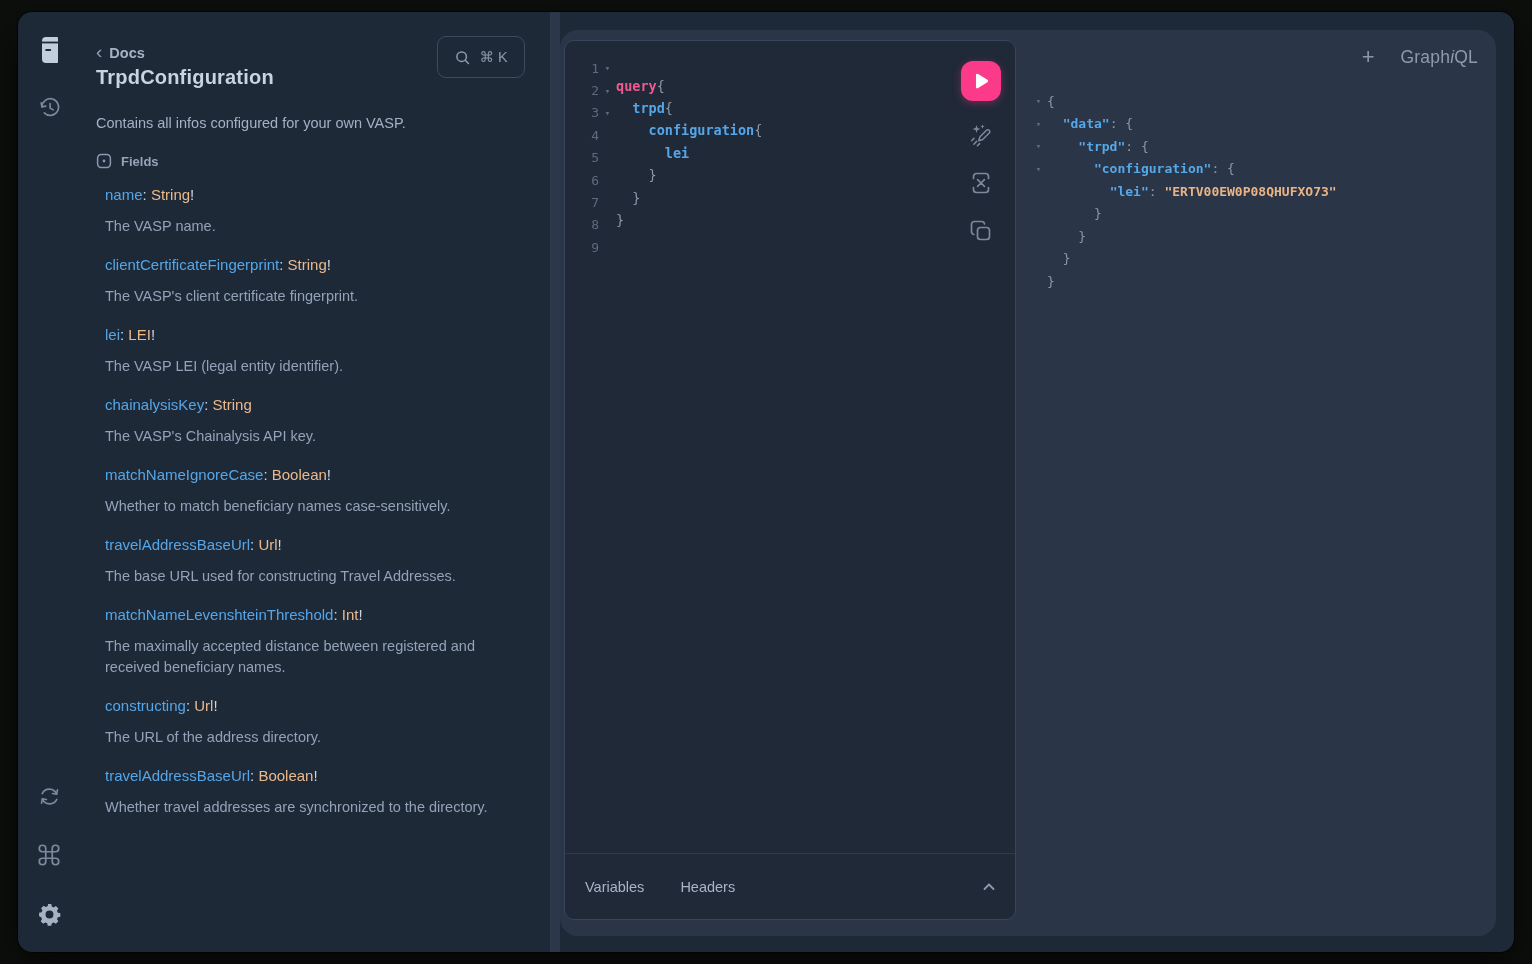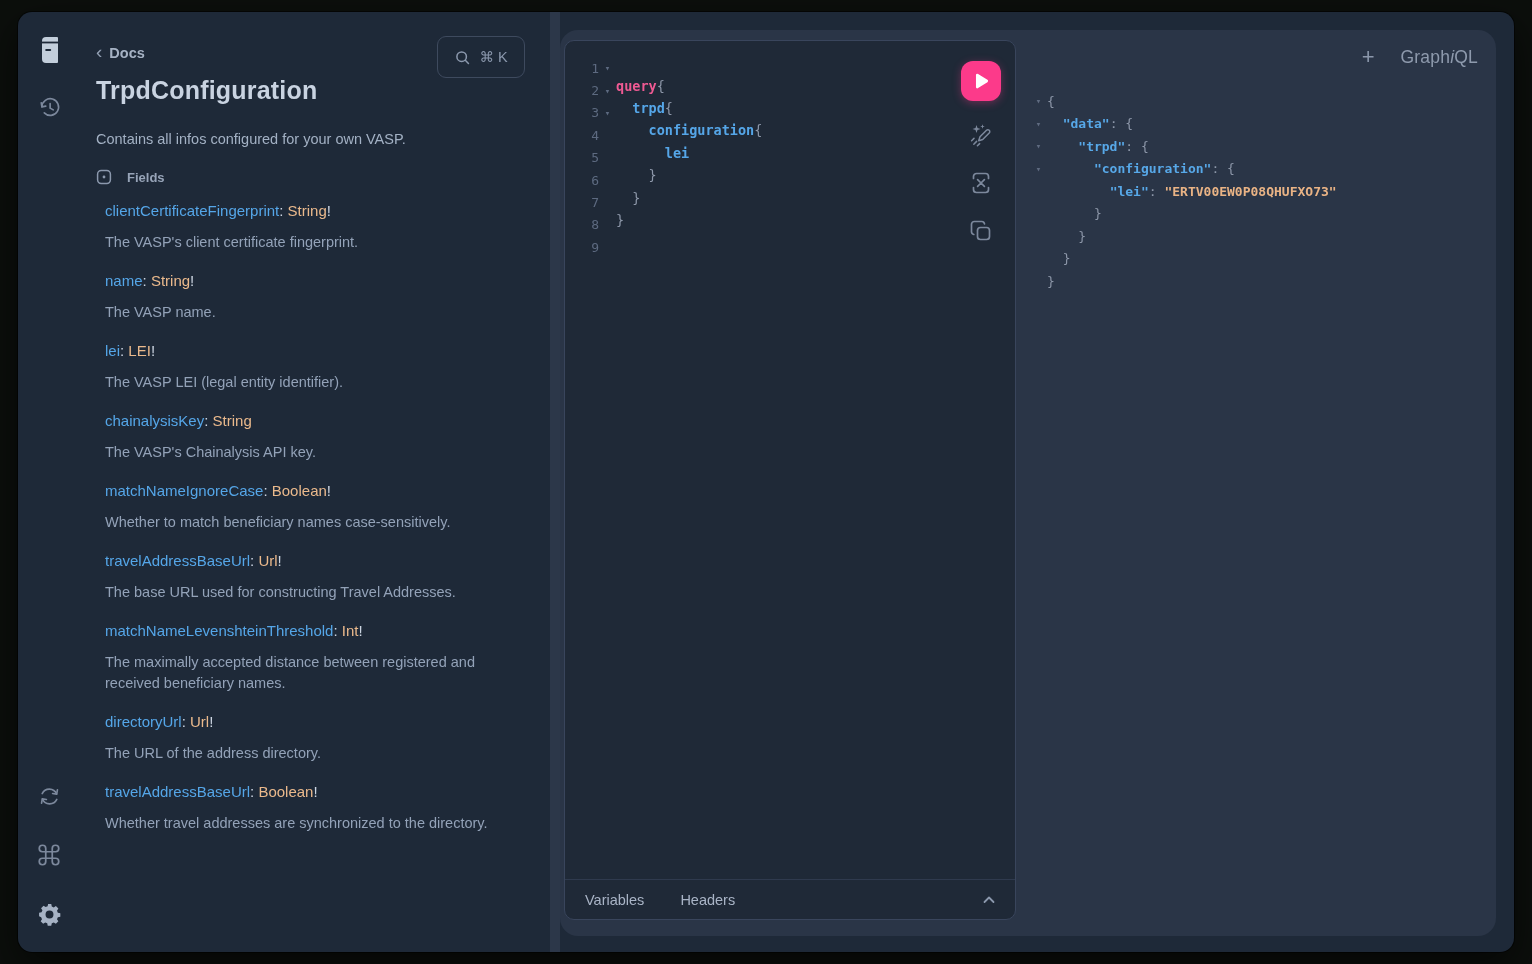--- a/index.html
+++ b/index.html
@@ -27,23 +27,23 @@
     position:absolute;left:62px;top:0;width:470px;height:100%;
     box-sizing:border-box;padding:33px 26px 0 16px;overflow:hidden;
   }
   .docs-breadcrumb{display:flex;align-items:center;gap:7px;color:#a6b2c4;font-size:14.5px;font-weight:bold;cursor:pointer;}
   .docs-breadcrumb .chev{color:#93a0b4;font-size:19px;line-height:14px;font-weight:normal;position:relative;top:-1px;}
   .search-box{
     position:absolute;top:24px;right:25px;width:88px;height:42px;box-sizing:border-box;
     border:1px solid #3e4a5e;border-radius:9px;display:flex;align-items:center;
     justify-content:center;gap:8px;color:#8b98ad;font-size:14.5px;cursor:pointer;background:transparent;
   }
-  .docs-title{margin-top:15px;color:#c9d3e1;font-size:25px;font-weight:bold;letter-spacing:.2px;}
+  .docs-title{margin-top:5px;color:#c9d3e1;font-size:20px;font-weight:bold;letter-spacing:.2px;}
   .docs-desc{margin-top:26px;color:#a3b1c4;font-size:14.5px;}
-  .fields-head{margin-top:22px;display:flex;align-items:center;gap:15px;color:#97a4b8;font-size:13px;font-weight:bold;text-align:center;}
+  .fields-head{margin-top:22px;display:flex;align-items:center;gap:9px;color:#97a4b8;font-size:13px;font-weight:bold;text-align:center;}
   .fields-list{margin-top:17px;padding-left:9px;}
   .field-item{margin-bottom:19px;}
   .field-sig{font-size:15px;margin-bottom:13px;}
   .field-name{color:#55a6e8;cursor:pointer;}
   .field-colon,.field-bang{color:#ccd5e2;}
   .field-type{color:#eab98c;cursor:pointer;}
   .field-desc{color:#93a2b8;font-size:14.5px;line-height:21px;max-width:400px;}
   
   .pane-divider{position:absolute;left:532px;top:0;width:10px;height:100%;background:#2c3749;cursor:col-resize;}
   
@@ -69,21 +69,21 @@
   
   .editor-toolbar{position:absolute;top:20px;right:14px;display:flex;flex-direction:column;align-items:center;gap:20px;}
   .play-btn{
     width:40px;height:40px;border-radius:12px;background:#fc3a8a;border:none;
     display:flex;align-items:center;justify-content:center;cursor:pointer;
     box-shadow:0 2px 8px rgba(252,58,138,.35);
   }
   .tool-btn{width:28px;height:28px;display:flex;align-items:center;justify-content:center;cursor:pointer;background:none;border:none;padding:0;}
   
   .vh-bar{
-    position:absolute;left:0;right:0;bottom:0;height:40px;border-top:1px solid #2f3a4e;
+    position:absolute;left:0;right:0;bottom:0;height:66px;border-top:1px solid #2f3a4e;
     display:flex;align-items:center;padding:0 18px 0 20px;box-sizing:border-box;
   }
   .vh-tab{color:#a9b4c6;font-size:14.5px;cursor:pointer;}
   .vh-tab + .vh-tab{margin-left:36px;}
   .vh-chevron{margin-left:auto;cursor:pointer;display:flex;align-items:center;}
   
   .response-col{position:absolute;left:470px;top:0;right:0;bottom:0;}
   .response-header{display:flex;justify-content:flex-end;align-items:center;gap:26px;padding:16px 18px 0 0;}
   .plus-btn{color:#8b97ab;font-size:22px;font-weight:normal;line-height:22px;cursor:pointer;background:none;border:none;padding:0;}
   .graphiql-logo{color:#8e9aad;font-size:17.5px;font-weight:normal;letter-spacing:.2px;}
@@ -172,49 +172,49 @@
       <span>
         <svg width="16" height="16" viewBox="0 0 16 16" fill="none" stroke="#8b98ad" stroke-width="1.5">
           <rect x="1.6" y="1.6" width="12.8" height="12.8" rx="3.6"></rect>
           <circle cx="8" cy="8" r="1.4" fill="#8b98ad" stroke="none"></circle>
         </svg>
       </span>
       <span>Fields</span>
     </div>
     <div class="fields-list">
         <div class="field-item">
+          <div class="field-sig"><span class="field-name">name</span><span class="field-colon">: </span><span class="field-type">String</span><span class="field-bang">!</span></div>
+          <div class="field-desc">The VASP name.</div>
+        </div>
+        <div class="field-item">
           <div class="field-sig"><span class="field-name">clientCertificateFingerprint</span><span class="field-colon">: </span><span class="field-type">String</span><span class="field-bang">!</span></div>
           <div class="field-desc">The VASP's client certificate fingerprint.</div>
         </div>
         <div class="field-item">
-          <div class="field-sig"><span class="field-name">name</span><span class="field-colon">: </span><span class="field-type">String</span><span class="field-bang">!</span></div>
-          <div class="field-desc">The VASP name.</div>
-        </div>
-        <div class="field-item">
           <div class="field-sig"><span class="field-name">lei</span><span class="field-colon">: </span><span class="field-type">LEI</span><span class="field-bang">!</span></div>
           <div class="field-desc">The VASP LEI (legal entity identifier).</div>
         </div>
         <div class="field-item">
           <div class="field-sig"><span class="field-name">chainalysisKey</span><span class="field-colon">: </span><span class="field-type">String</span></div>
           <div class="field-desc">The VASP's Chainalysis API key.</div>
         </div>
         <div class="field-item">
           <div class="field-sig"><span class="field-name">matchNameIgnoreCase</span><span class="field-colon">: </span><span class="field-type">Boolean</span><span class="field-bang">!</span></div>
           <div class="field-desc">Whether to match beneficiary names case-sensitively.</div>
         </div>
         <div class="field-item">
           <div class="field-sig"><span class="field-name">travelAddressBaseUrl</span><span class="field-colon">: </span><span class="field-type">Url</span><span class="field-bang">!</span></div>
           <div class="field-desc">The base URL used for constructing Travel Addresses.</div>
         </div>
         <div class="field-item">
           <div class="field-sig"><span class="field-name">matchNameLevenshteinThreshold</span><span class="field-colon">: </span><span class="field-type">Int</span><span class="field-bang">!</span></div>
           <div class="field-desc">The maximally accepted distance between registered and received beneficiary names.</div>
         </div>
         <div class="field-item">
-          <div class="field-sig"><span class="field-name">directoryUrl</span><span class="field-colon">: </span><span class="field-type">Url</span><span class="field-bang">!</span></div>
+          <div class="field-sig"><span class="field-name">constructing</span><span class="field-colon">: </span><span class="field-type">Url</span><span class="field-bang">!</span></div>
           <div class="field-desc">The URL of the address directory.</div>
         </div>
         <div class="field-item">
           <div class="field-sig"><span class="field-name">travelAddressBaseUrl</span><span class="field-colon">: </span><span class="field-type">Boolean</span><span class="field-bang">!</span></div>
           <div class="field-desc">Whether travel addresses are synchronized to the directory.</div>
         </div>
       </div>
   </div>
 
   <div class="pane-divider"></div>

